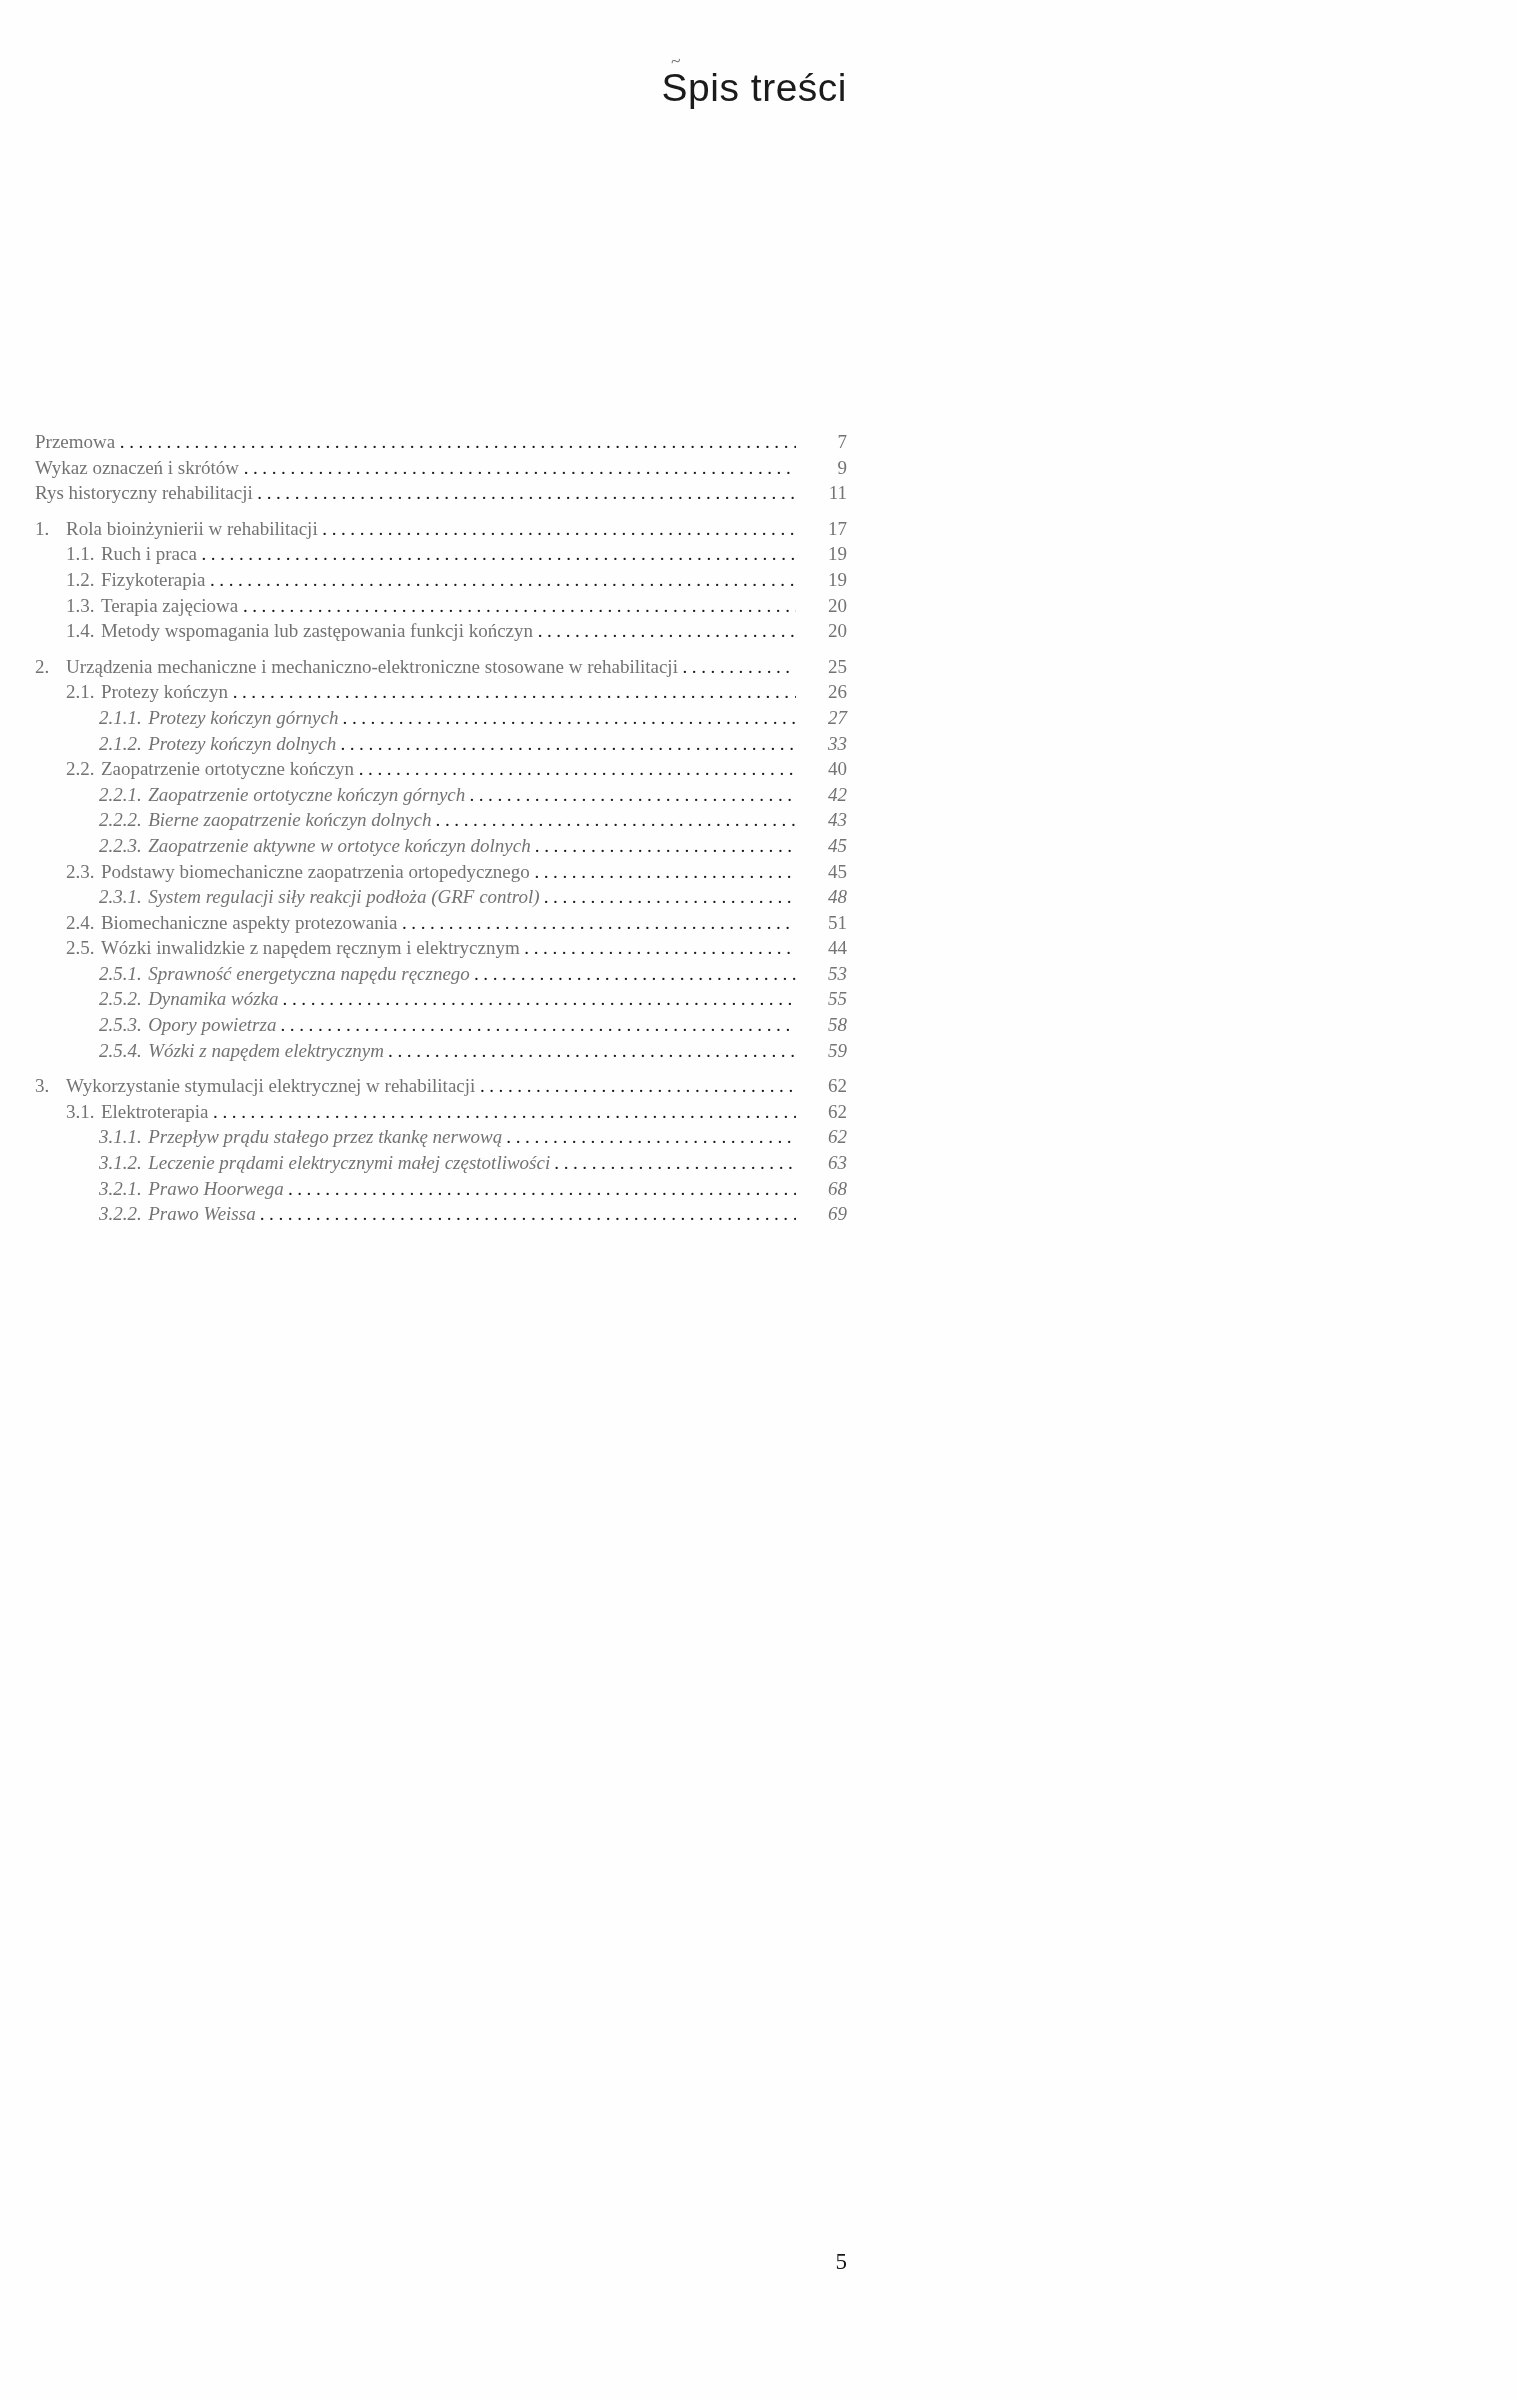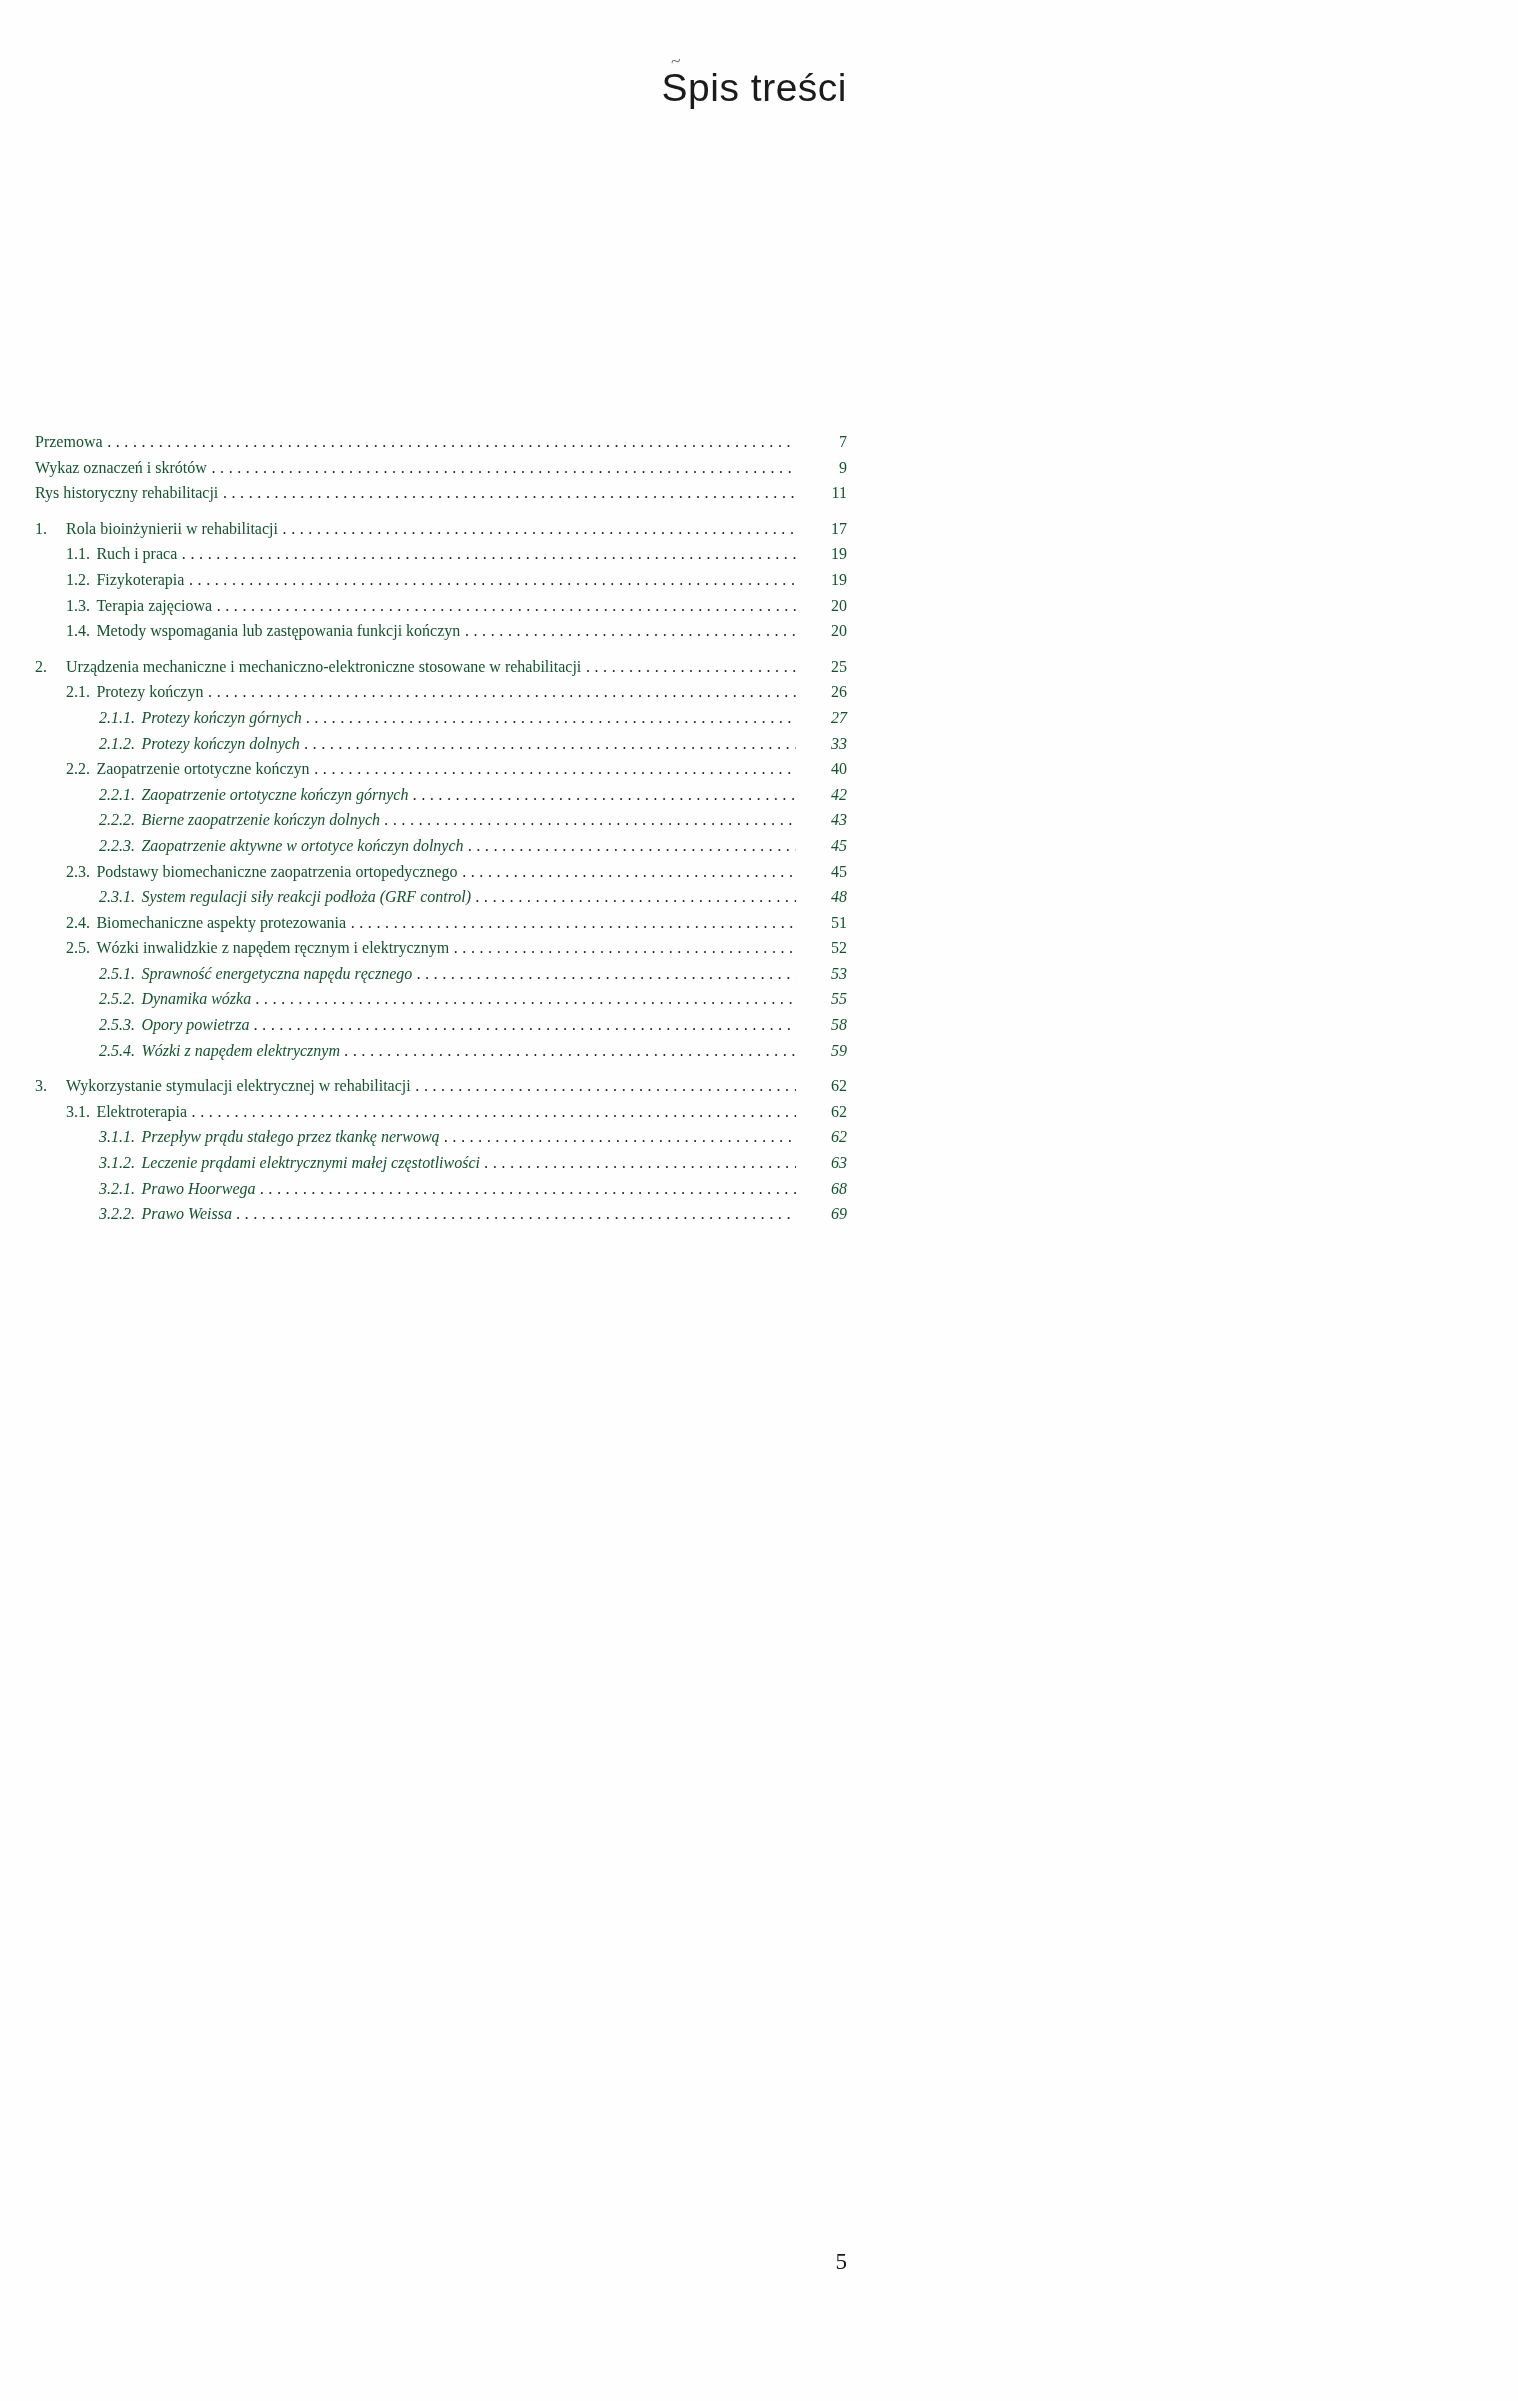--- a/index.html
+++ b/index.html
@@ -36,23 +36,23 @@
   }
   .toc {
     position: absolute;
     top: 429px;
     left: 35px;
     width: 812px;
   }
   .toc-row {
     display: flex;
     align-items: flex-start;
-    font-size: 16px;
+    font-size: 19px;
     line-height: 25.6px;
-    color: #14532d;
+    color: #737373;
   }
   .toc-row.lvl-chapter { margin-top: 10px; }
   .lvl-chapter .toc-num { flex: 0 0 31px; }
   .lvl-sub1 { padding-left: 31px; }
   .lvl-sub2 { padding-left: 64px; font-style: italic; }
   .lvl-sub1 .toc-num, .lvl-sub2 .toc-num { margin-right: 6.4px; }
   .toc-num { white-space: pre; }
   .toc-num:empty { margin: 0; }
   .toc-title { white-space: nowrap; flex: 0 0 auto; }
   .toc-dots {
@@ -203,21 +203,21 @@
       <div class="toc-row lvl-sub1">
     <span class="toc-num">2.4.</span>
     <span class="toc-title">Biomechaniczne aspekty protezowania</span>
     <span class="toc-dots"></span>
     <span class="toc-page">51</span>
   </div>
       <div class="toc-row lvl-sub1">
     <span class="toc-num">2.5.</span>
     <span class="toc-title">Wózki inwalidzkie z napędem ręcznym i elektrycznym</span>
     <span class="toc-dots"></span>
-    <span class="toc-page">52</span>
+    <span class="toc-page">44</span>
   </div>
       <div class="toc-row lvl-sub2">
     <span class="toc-num">2.5.1.</span>
     <span class="toc-title">Sprawność energetyczna napędu ręcznego</span>
     <span class="toc-dots"></span>
     <span class="toc-page">53</span>
   </div>
       <div class="toc-row lvl-sub2">
     <span class="toc-num">2.5.2.</span>
     <span class="toc-title">Dynamika wózka</span>

